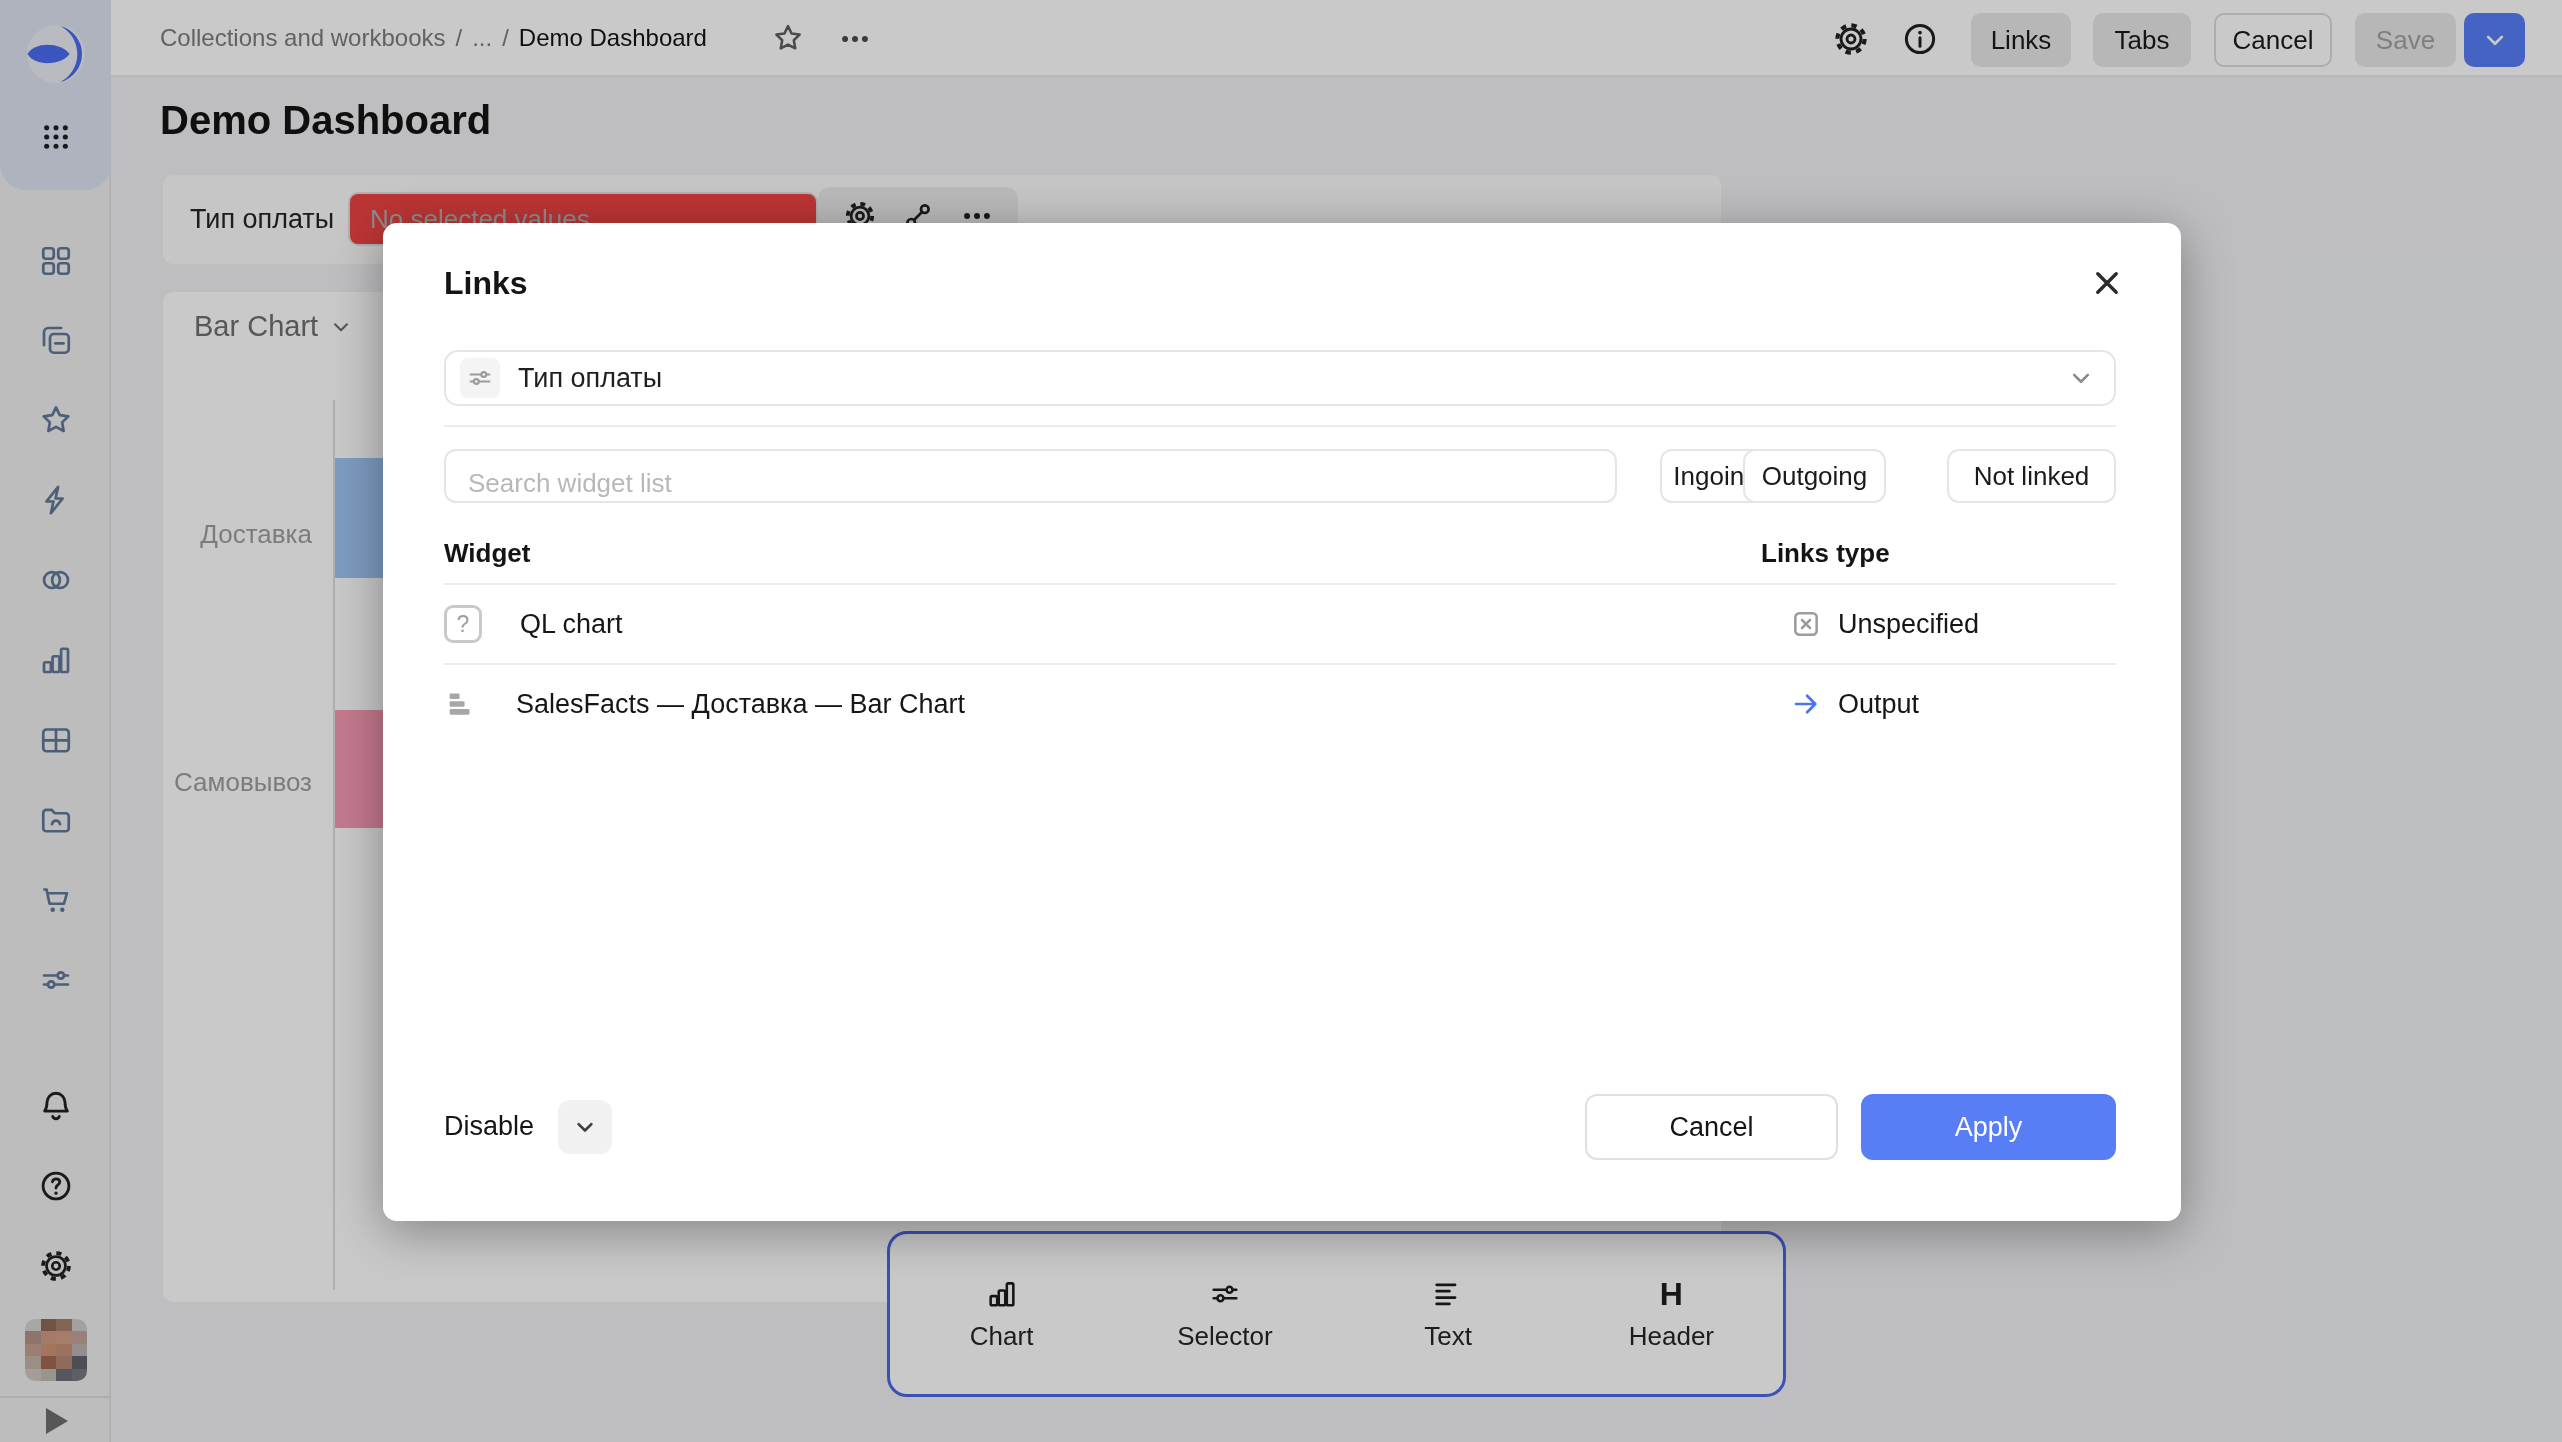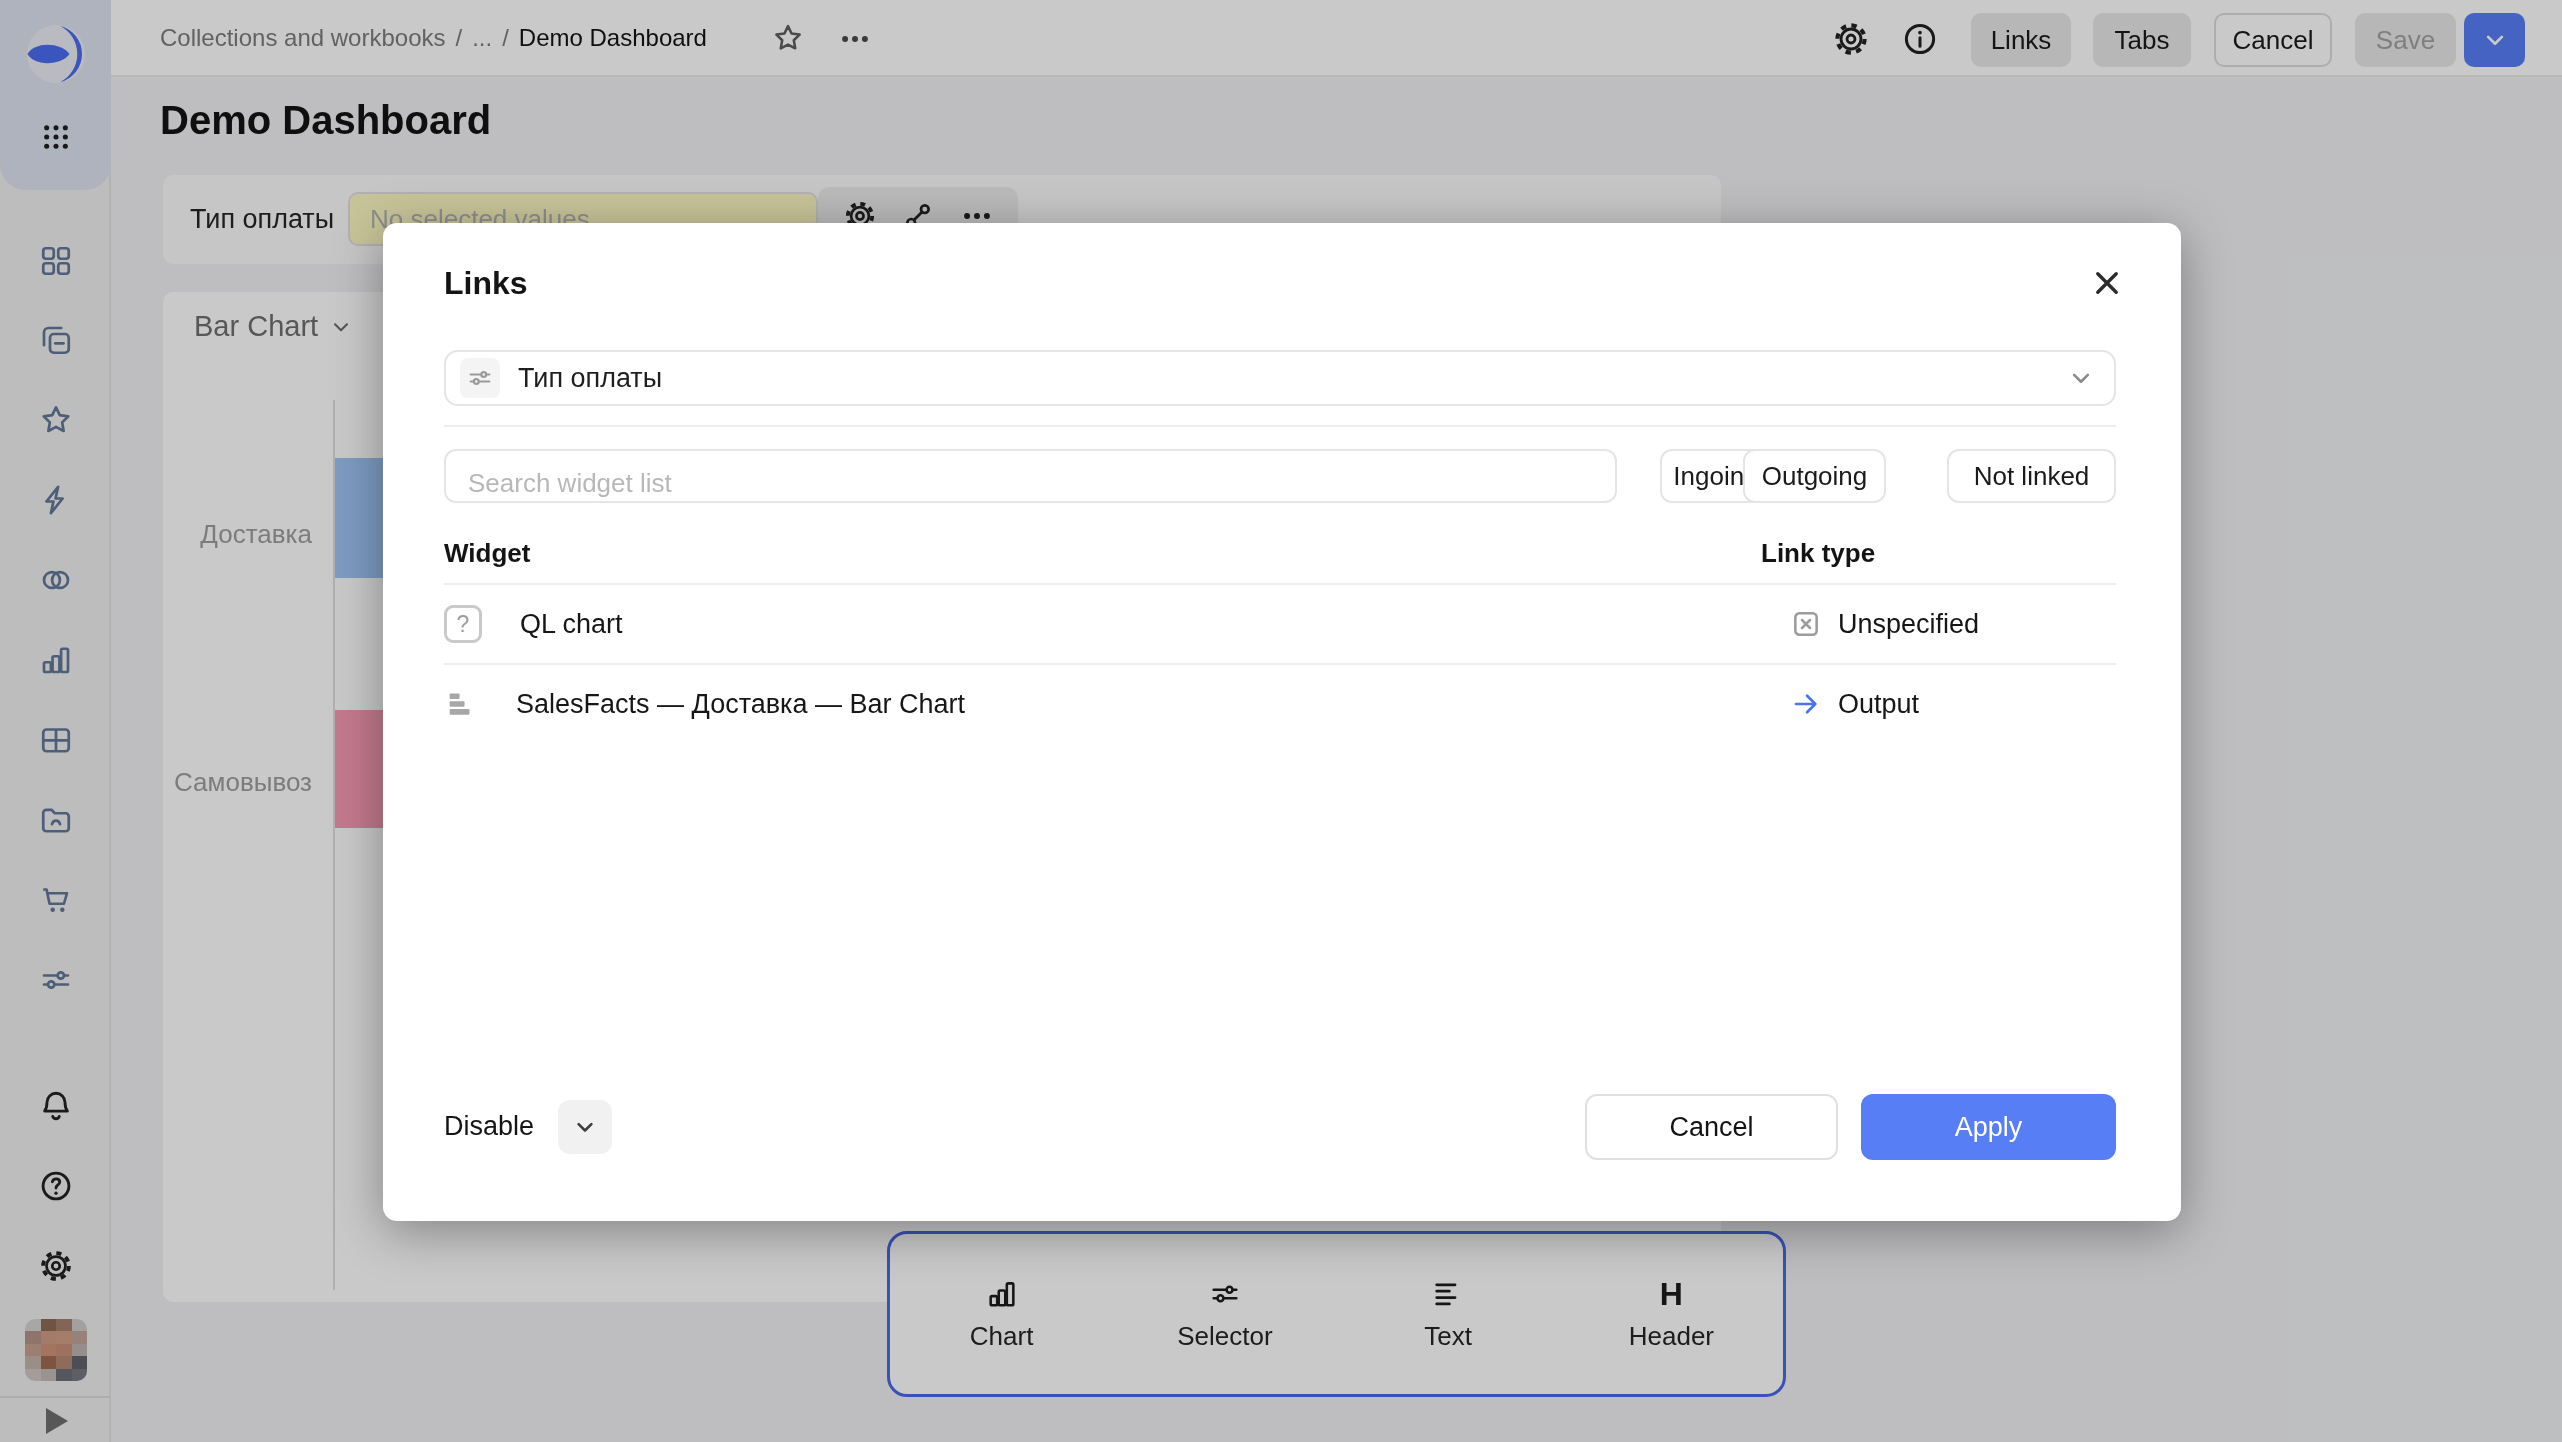--- a/index.html
+++ b/index.html
@@ -34,21 +34,21 @@
   .hbtn.disabled{color:#a2a2a2;}
   .hbtn.primary{background:#587ef6;color:#fff;}
 
   
   .content{position:absolute;left:111px;top:77px;width:2451px;height:1365px;background:#f1f2f4;}
   .page-title{position:absolute;left:49px;top:21px;font-size:40px;font-weight:700;color:#141414;}
   .card{position:absolute;background:#fff;border-radius:10px;}
   .sel-card{left:52px;top:98px;width:1558px;height:89px;background:#fbfbfc;}
   .sel-label{position:absolute;left:27px;top:29px;font-size:27px;color:#262626;}
   .sel-input{position:absolute;left:185px;top:17px;width:470px;height:54px;box-sizing:border-box;
-             border:2px solid #e1e1e3;border-radius:10px;background:#fef9c3;padding:0 0 0 20px;
+             border:2px solid #e1e1e3;border-radius:10px;background:#ef4444;padding:0 0 0 20px;
              font-size:26px;color:#333;font-family:inherit;outline:none;}
   .sel-input::placeholder{color:#b5b5b5;}
   .sel-toolbar{position:absolute;left:655px;top:12px;width:200px;height:58px;background:#ececee;
                border-radius:12px;display:flex;align-items:center;justify-content:space-evenly;}
   .chart-card{left:52px;top:215px;width:1558px;height:1010px;}
   .chart-title{position:absolute;left:31px;top:18px;font-size:29px;color:#6f6f6f;display:flex;
                align-items:center;gap:10px;}
   .axis{position:absolute;left:170px;top:108px;width:2px;height:890px;background:#dedede;}
   .cat{position:absolute;width:200px;text-align:right;font-size:26px;color:#9e9e9e;left:-51px;}
   .bar{position:absolute;left:172px;width:330px;}
@@ -402,21 +402,21 @@
     </div>
 
     <div class="m-div" style="top:202px;"></div>
 
     <input class="m-search" type="text" placeholder="Search widget list" style="">
     <div class="fbtn" style="left:1277px;width:112px;">Ingoing</div>
     <div class="fbtn" style="left:1360px;width:143px;">Outgoing</div>
     <div class="fbtn" style="left:1564px;width:169px;">Not linked</div>
 
     <div class="col-h" style="left:61px;">Widget</div>
-    <div class="col-h" style="left:1378px;">Link type</div>
+    <div class="col-h" style="left:1378px;">Links type</div>
 
     <div class="m-div" style="top:360px;"></div>
 
     <div class="lrow" style="top:362px;">
       <span class="qbox">?</span>
       <span class="wname">QL chart</span>
       <span class="ltcell">
         <span style="color:#9c9c9c;">
           <svg width="32" height="32" viewBox="0 0 24 24" fill="none" stroke="currentColor" stroke-width="1.9" stroke-linecap="round">
             <rect x="4" y="4" width="16" height="16" rx="3"></rect>

